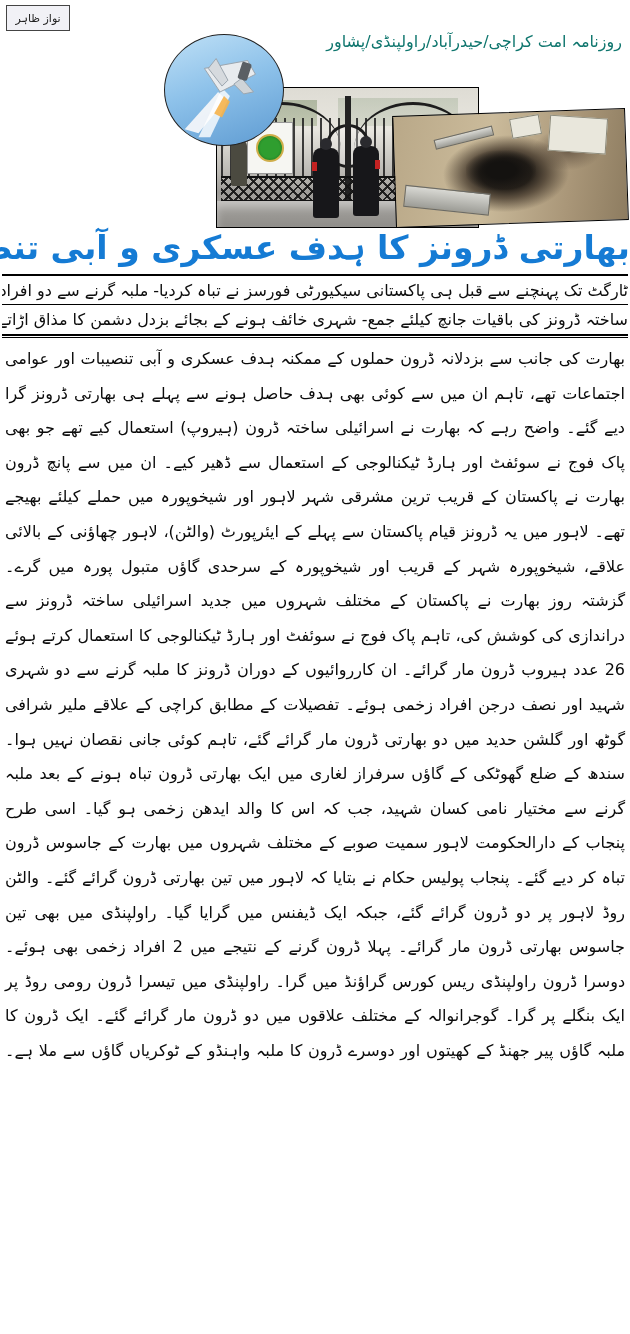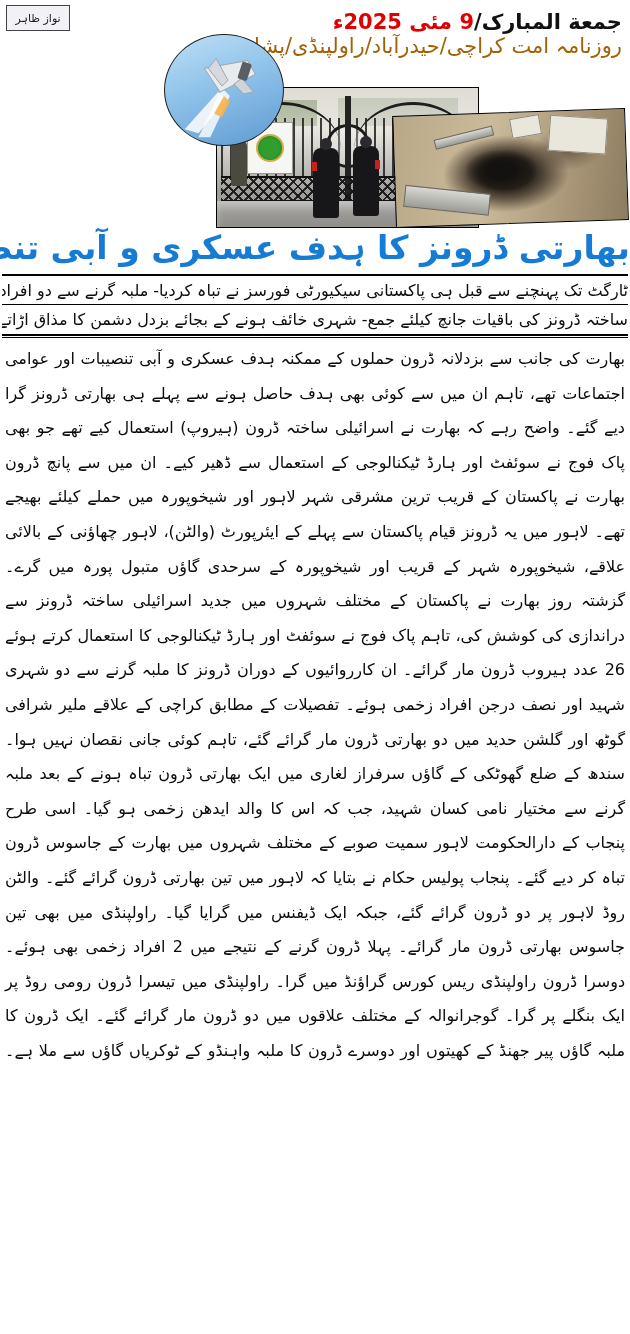--- a/index.html
+++ b/index.html
@@ -15,21 +15,21 @@
     position:absolute; left:6px; top:5px; width:64px; height:26px;
     background:#f1f1f6; border:1.5px solid #444;
     display:flex; align-items:center; justify-content:center;
     font-size:11px; color:#222;
   }
 
   
   .masthead { position:absolute; top:10px; right:8px; text-align:right; }
   .date-line { font-size:21px; font-weight:bold; color:#111; letter-spacing:0; }
   .date-line .red { color:#e10000; }
-  .edition-line { font-size:21px; color:#a16207; }
+  .edition-line { margin-top:22px; font-size:16px; color:#0f766e; }
 
   
   .photo { position:absolute; border:1px solid #000; overflow:hidden; }
   .gate-photo {
     left:216px; top:87px; width:263px; height:141px;
     background:linear-gradient(#dedcd4 0%, #e8e6df 30%, #b9b7b2 62%, #9e9c98 75%, #b3b1ad 100%);
     z-index:1;
   }
   .gate-top-green { position:absolute; top:12px; left:10px; width:90px; height:26px;
     background:linear-gradient(#7d8f6a,#9aa883); opacity:.5; }
@@ -119,21 +119,20 @@
 </head>
 <body>
 
 <div class="page">
 
   <div class="stamp">
     <span>نواز ظاہر</span>
   </div>
 
   <div class="masthead">
-    <div class="date-line"><span>جمعة المبارک/</span><span class="red">9 مئی 2025ء</span></div>
     <div class="edition-line">روزنامہ امت کراچی/حیدرآباد/راولپنڈی/پشاور</div>
   </div>
 
   <div class="photo gate-photo">
     <div class="gate-top-green"></div>
     <div class="gate-top-green2"></div>
     <div class="gate-arch l"></div>
     <div class="gate-arch r"></div>
     <div class="gate-bars"></div>
     <div class="gate-ring"></div>

